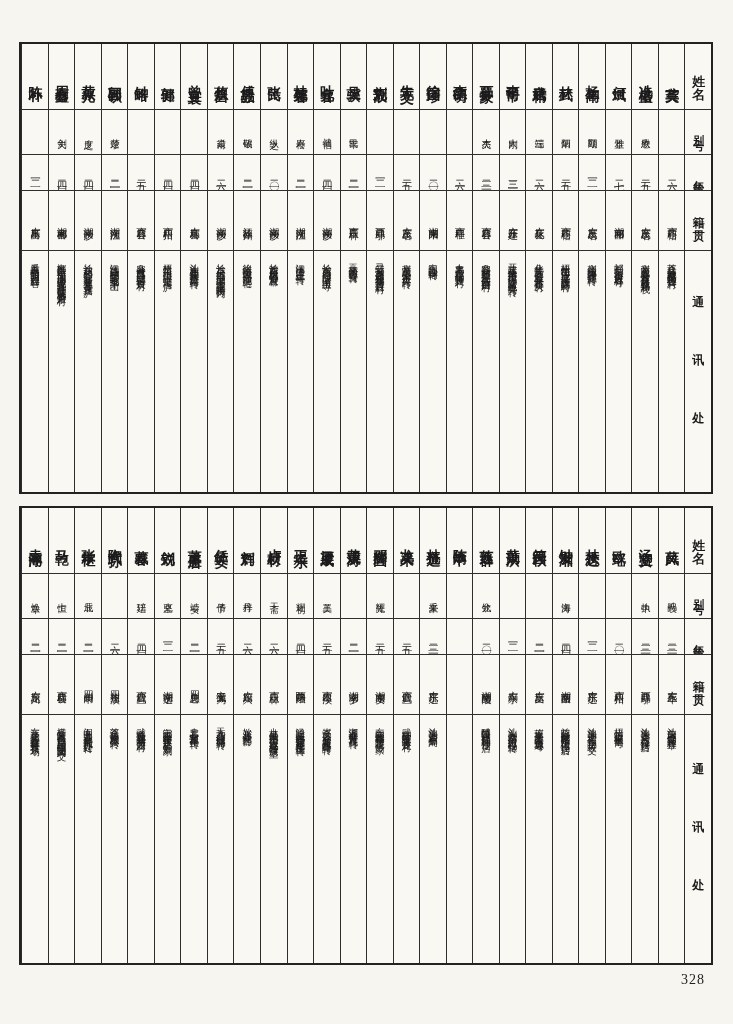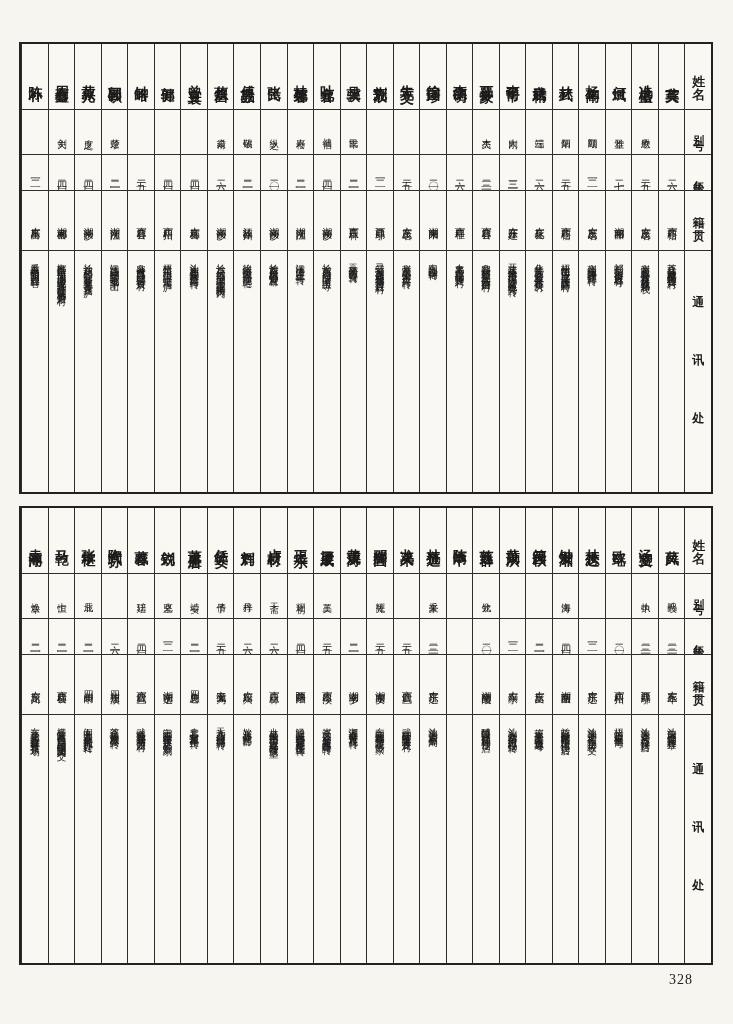--- a/index.html
+++ b/index.html
@@ -44,21 +44,21 @@
   .address{flex:1 1 auto;border-bottom:none;align-items:flex-start;padding-top:5px;}
   .address>span{font-size:9.5px;line-height:12px;letter-spacing:1.5px;max-height:100%;}
   
   .hcol .name>span{letter-spacing:12px;font-size:13px;}
   .hcol .alias>span{font-size:11px;font-weight:bold;letter-spacing:6px;}
   .hcol .age>span{font-size:11px;font-weight:bold;letter-spacing:2px;}
   .hcol .origin>span{font-size:12px;font-weight:bold;letter-spacing:14px;}
   .hcol .address{align-items:center;padding-top:0;}
   .hcol .address>span{font-size:12px;font-weight:bold;letter-spacing:58px;line-height:14px;}
   .page-number{
-    position:absolute;right:40px;top:972px;
+    position:absolute;right:28px;top:972px;
     font-size:14px;letter-spacing:1px;color:#222;
   }
 </style>
 </head>
 <body>
 
 <div class="block" id="block-0">
   <div class="col hcol">
     <div class="cell name">
         <span>姓名</span>

